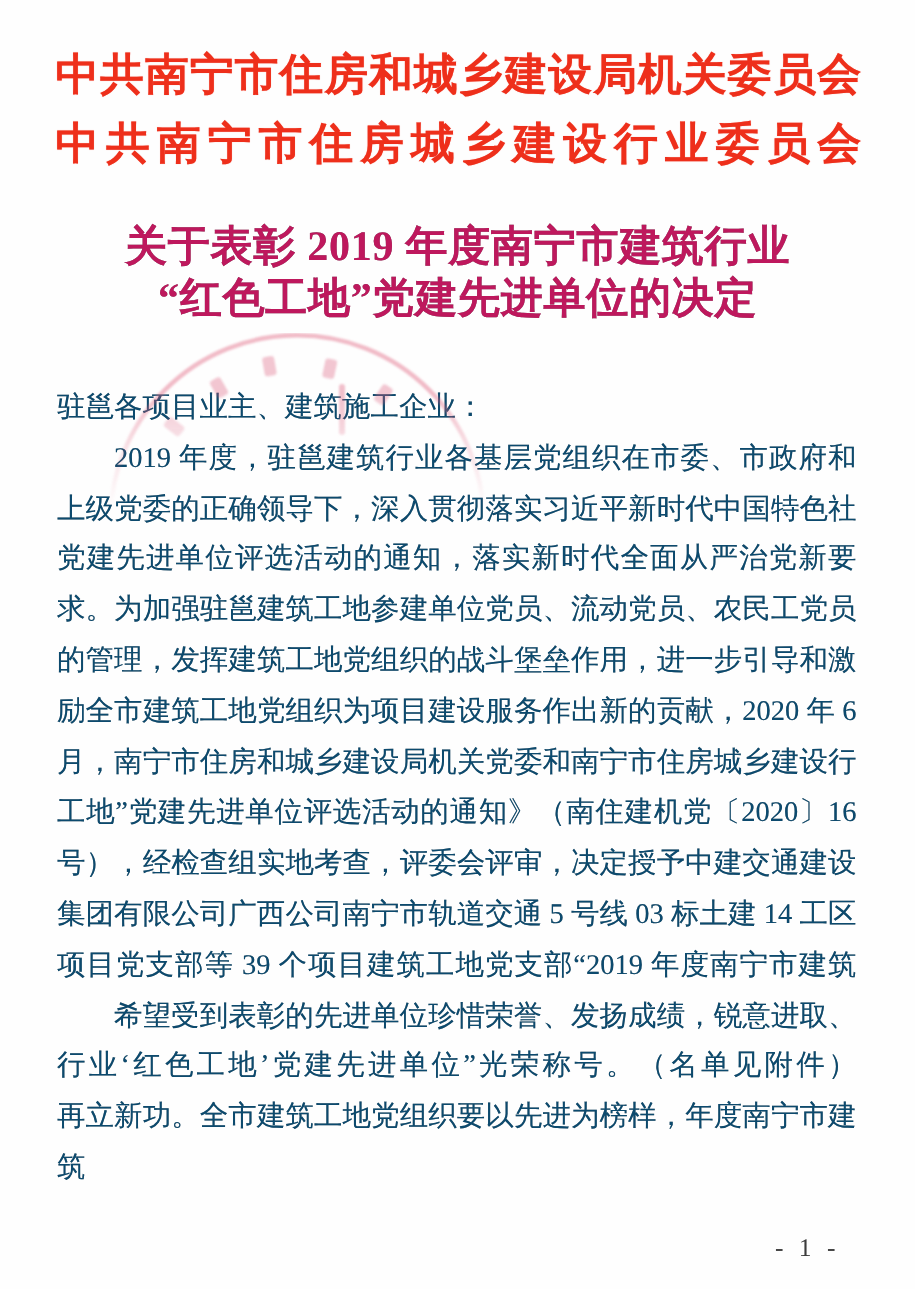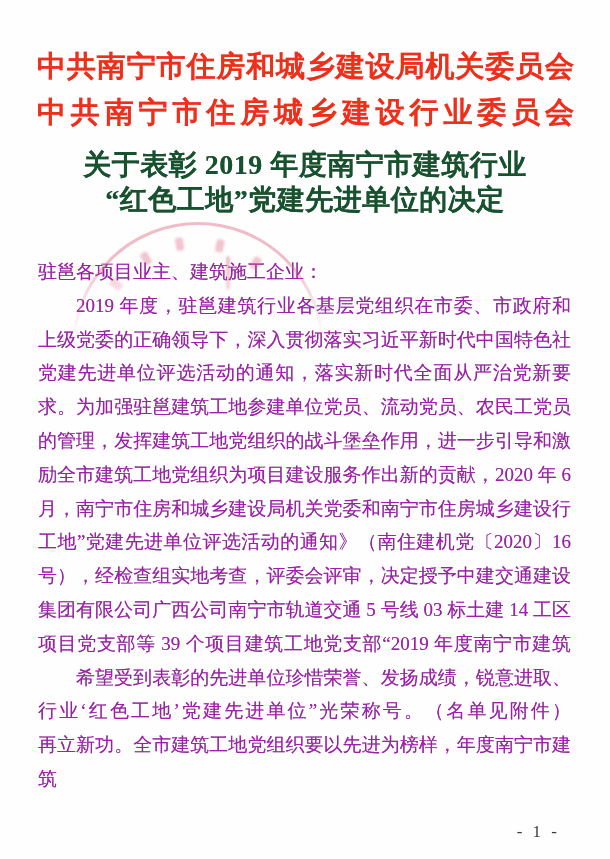--- a/index.html
+++ b/index.html
@@ -5,43 +5,43 @@
   html,body{margin:0;padding:0;background:#9a9a9a;}
   .page{
     position:relative;
     width:610px;height:859px;
     background:#fefefe;
     overflow:hidden;
     font-family:"Liberation Serif","DejaVu Serif",serif;
   }
   
   .header{
-    position:absolute;top:43px;left:37px;width:537px;
+    position:absolute;top:27px;left:37px;width:537px;
   }
   .header .h-line{
     font-size:29px;line-height:46px;font-weight:700;
     color:#ee2f1b;
     text-align:justify;text-align-last:justify;
     white-space:nowrap;
     text-shadow:0 0 .5px rgba(238,47,27,.6);
   }
   
   .title{
     position:absolute;top:148px;left:0;width:610px;
-    text-align:center;color:#14532d;
+    text-align:center;color:#be185d;
   }
   .title .t-line{
     font-size:28px;line-height:34.5px;font-weight:700;
     letter-spacing:.5px;
     text-shadow:0 0 .4px rgba(0,0,0,.55);
   }
   
   .body{
     position:absolute;top:255px;left:38px;width:533px;
-    color:#a21caf;
+    color:#0c4a6e;
   }
   .body .ln{
     font-size:19px;line-height:33.8px;
     text-shadow:0 0 .3px rgba(0,0,0,.4);
   }
   .body .ln.fill{
     text-align:justify;
     text-align-last:justify;
   }
   .body .ln.ind{ text-indent:2em; }

